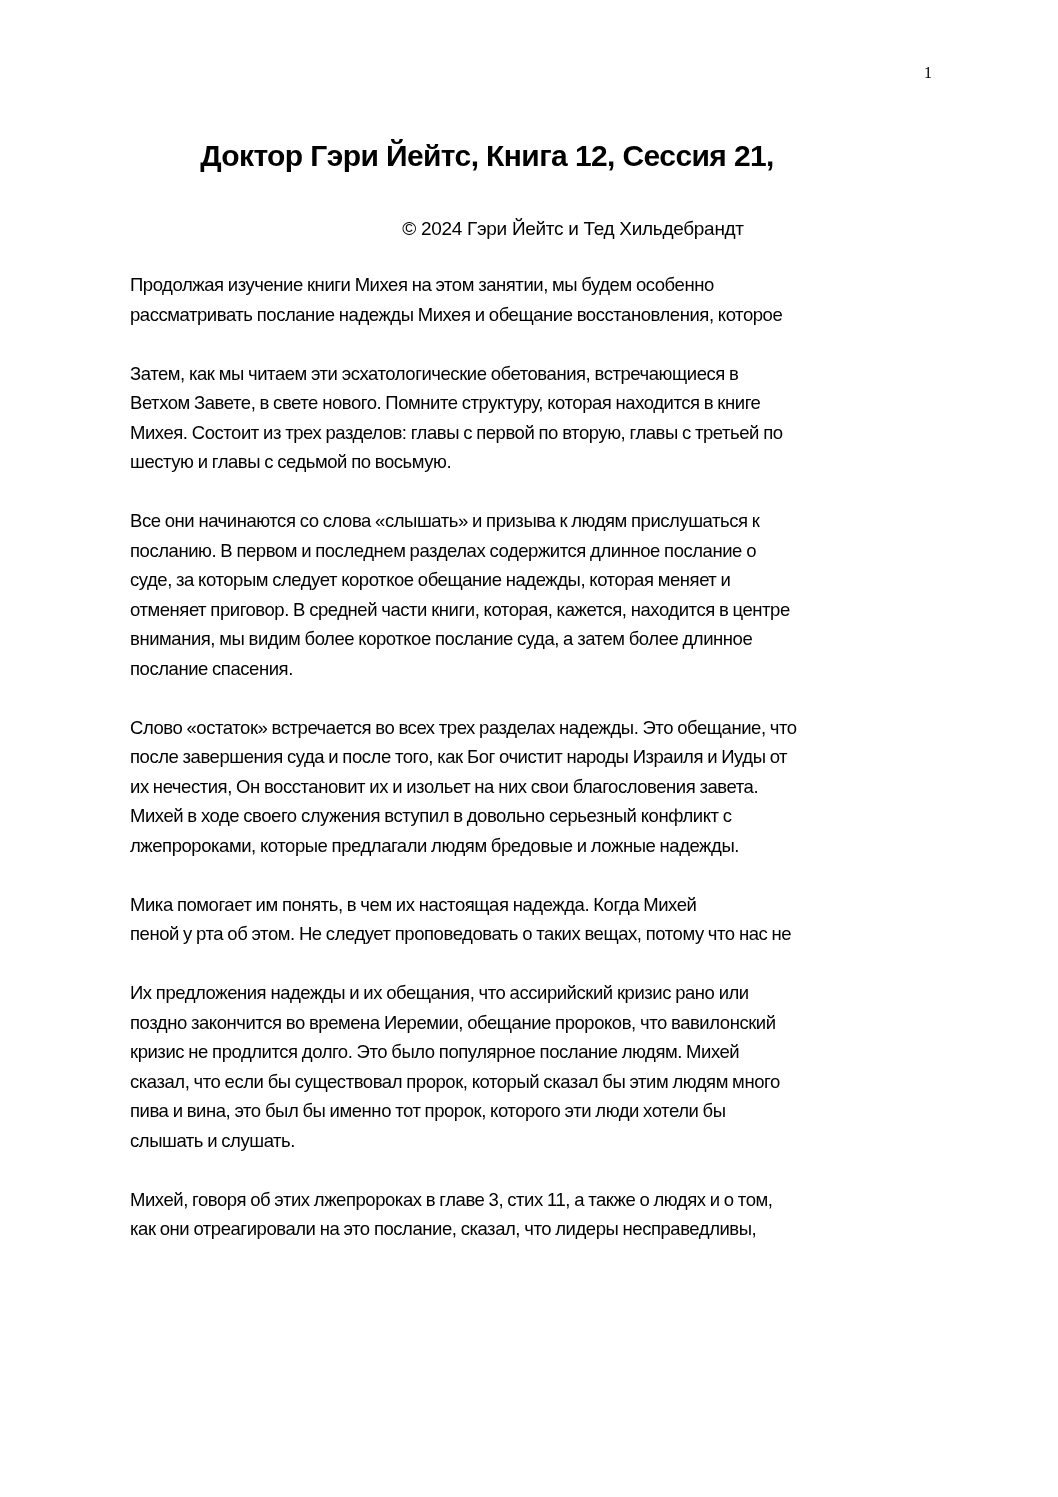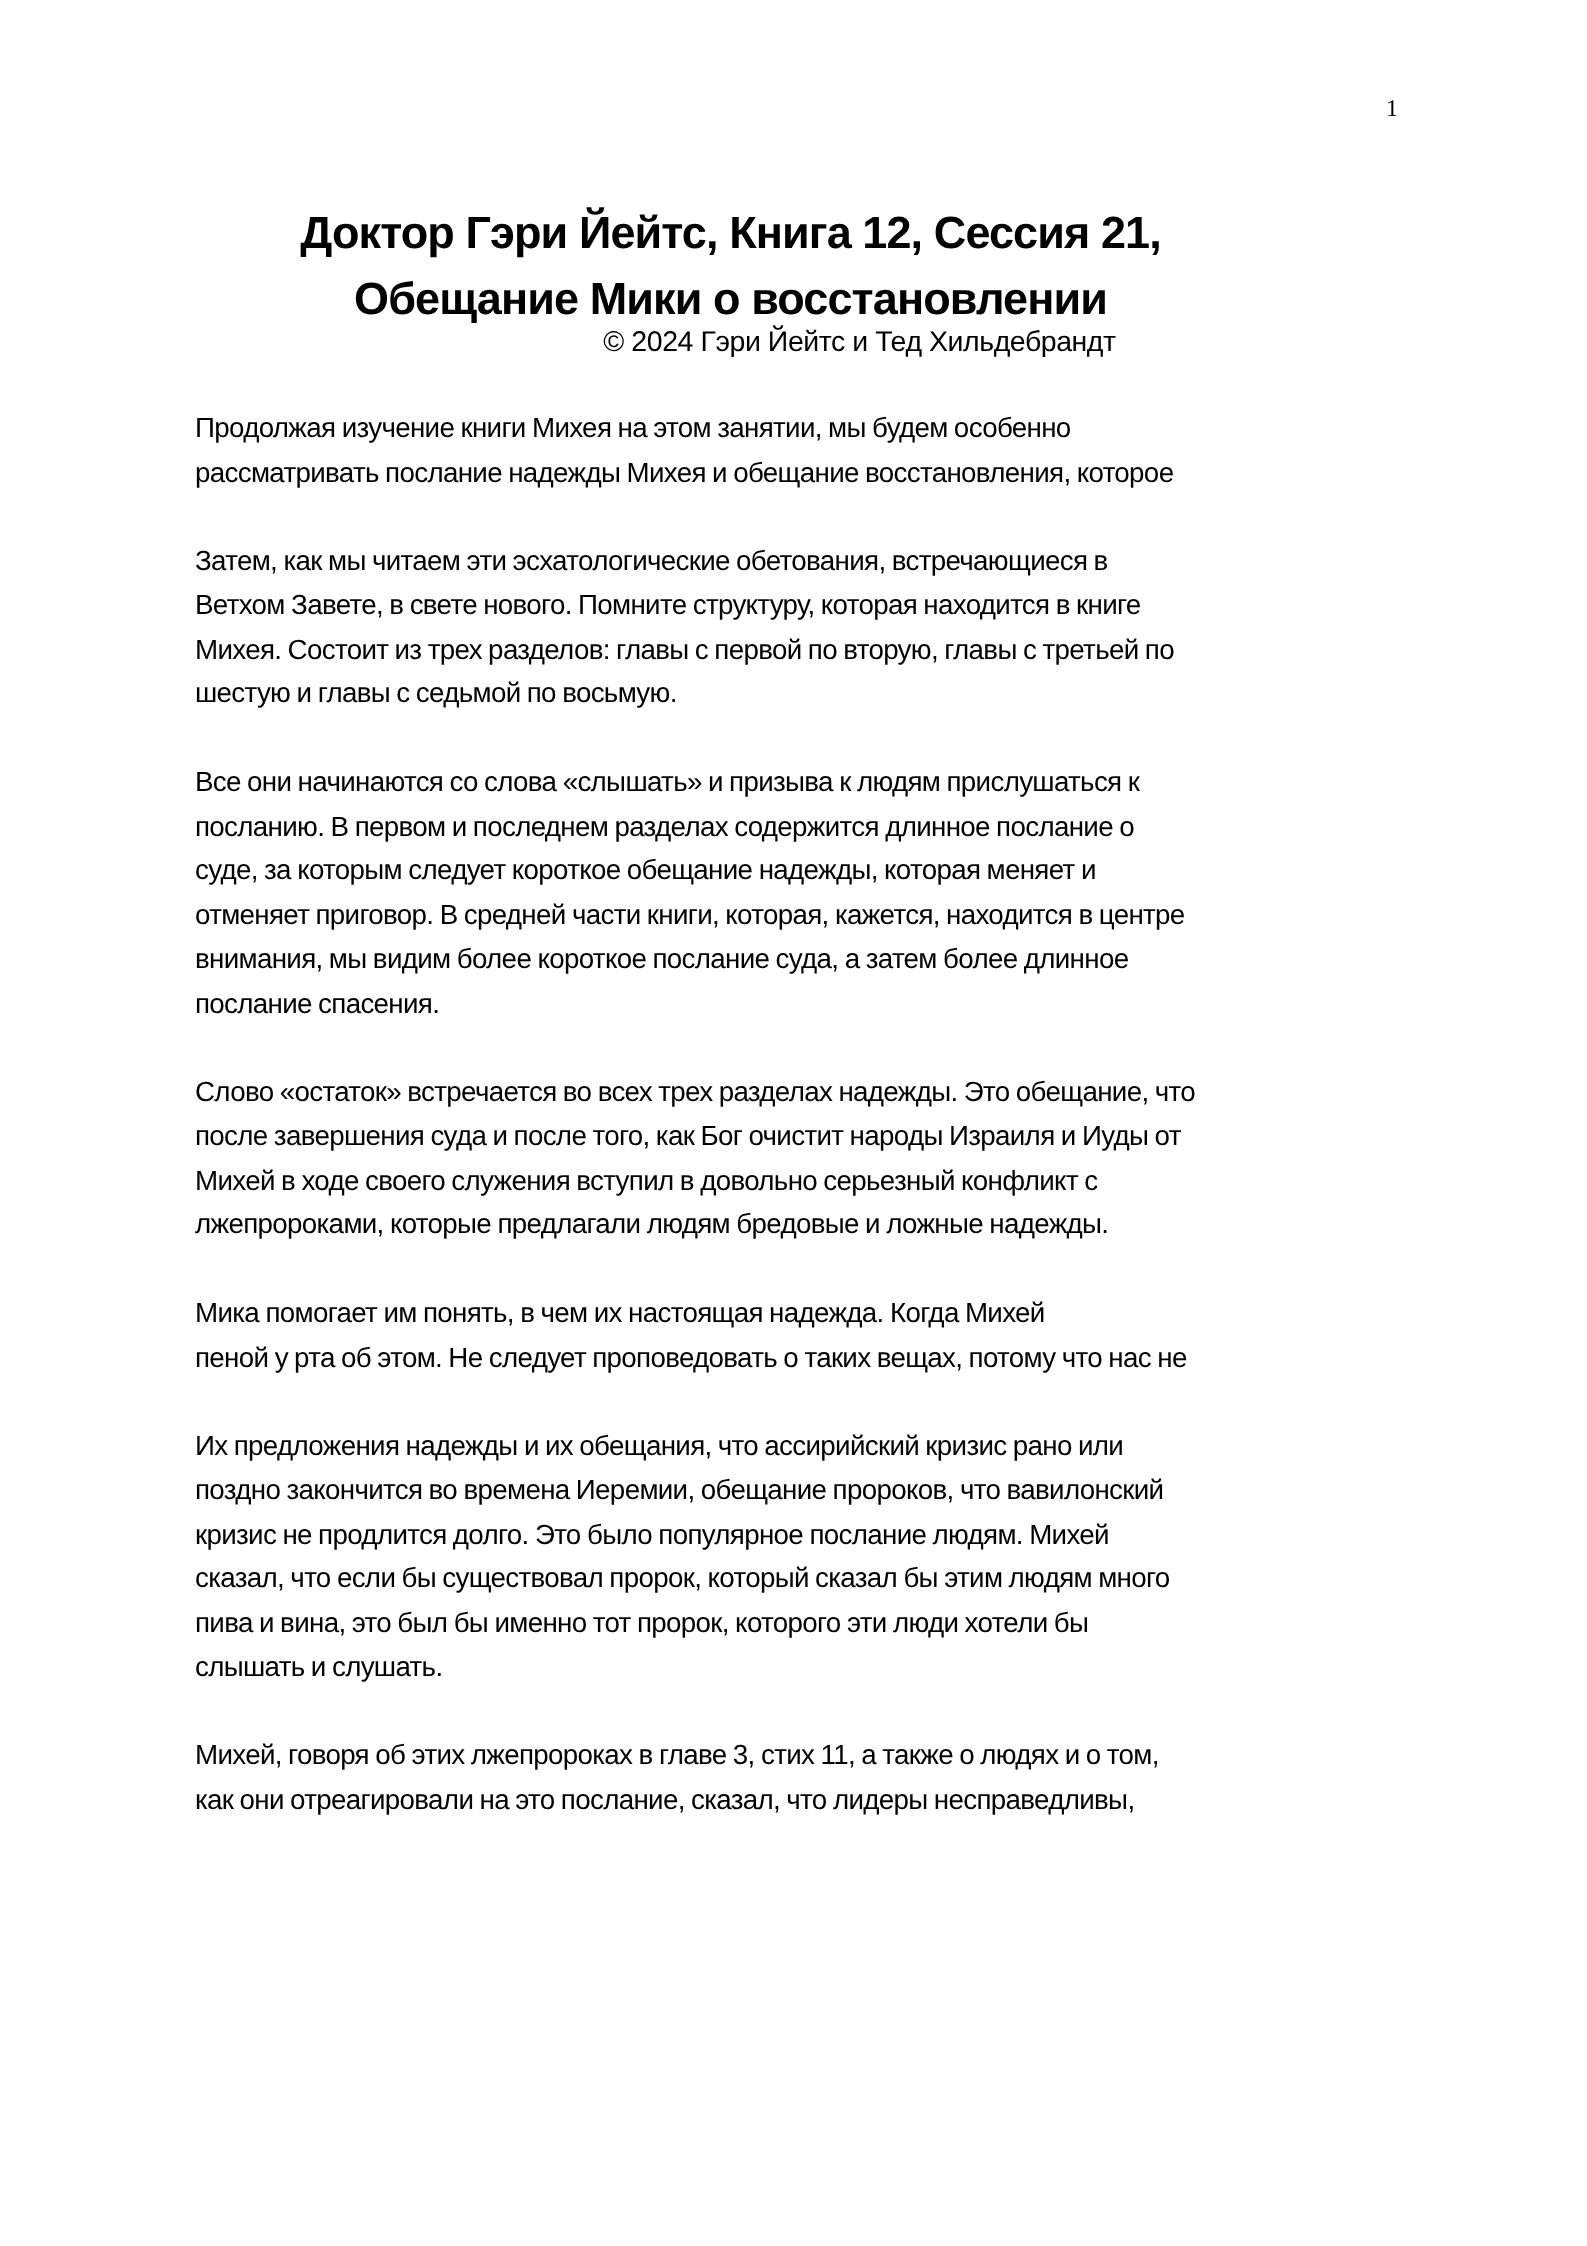--- a/index.html
+++ b/index.html
@@ -29,21 +29,20 @@
     .para { margin: 0 0 29.5px 0; }
     .line { display: block; white-space: nowrap; }
   </style>
 </head>
 <body>
 
 <div class="page-number">1</div>
 
 <div class="title">
   <span class="line">Доктор Гэри Йейтс, Книга 12, Сессия 21,</span>
-  <span class="line">Обещание Мики о восстановлении</span>
 </div>
 
 <div class="copyright">© 2024 Гэри Йейтс и Тед Хильдебрандт</div>
 
 <div class="body">
   <p class="para">
     <span class="line">Продолжая изучение книги Михея на этом занятии, мы будем особенно</span>
     <span class="line">рассматривать послание надежды Михея и обещание восстановления, которое</span>
   </p>
   <p class="para">
@@ -56,20 +55,21 @@
     <span class="line">Все они начинаются со слова «слышать» и призыва к людям прислушаться к</span>
     <span class="line">посланию. В первом и последнем разделах содержится длинное послание о</span>
     <span class="line">суде, за которым следует короткое обещание надежды, которая меняет и</span>
     <span class="line">отменяет приговор. В средней части книги, которая, кажется, находится в центре</span>
     <span class="line">внимания, мы видим более короткое послание суда, а затем более длинное</span>
     <span class="line">послание спасения.</span>
   </p>
   <p class="para">
     <span class="line">Слово «остаток» встречается во всех трех разделах надежды. Это обещание, что</span>
     <span class="line">после завершения суда и после того, как Бог очистит народы Израиля и Иуды от</span>
+    <span class="line">их нечестия, Он восстановит их и изольет на них свои благословения завета.</span>
     <span class="line">Михей в ходе своего служения вступил в довольно серьезный конфликт с</span>
     <span class="line">лжепророками, которые предлагали людям бредовые и ложные надежды.</span>
   </p>
   <p class="para">
     <span class="line">Мика помогает им понять, в чем их настоящая надежда. Когда Михей</span>
     <span class="line">пеной у рта об этом. Не следует проповедовать о таких вещах, потому что нас не</span>
   </p>
   <p class="para">
     <span class="line">Их предложения надежды и их обещания, что ассирийский кризис рано или</span>
     <span class="line">поздно закончится во времена Иеремии, обещание пророков, что вавилонский</span>

